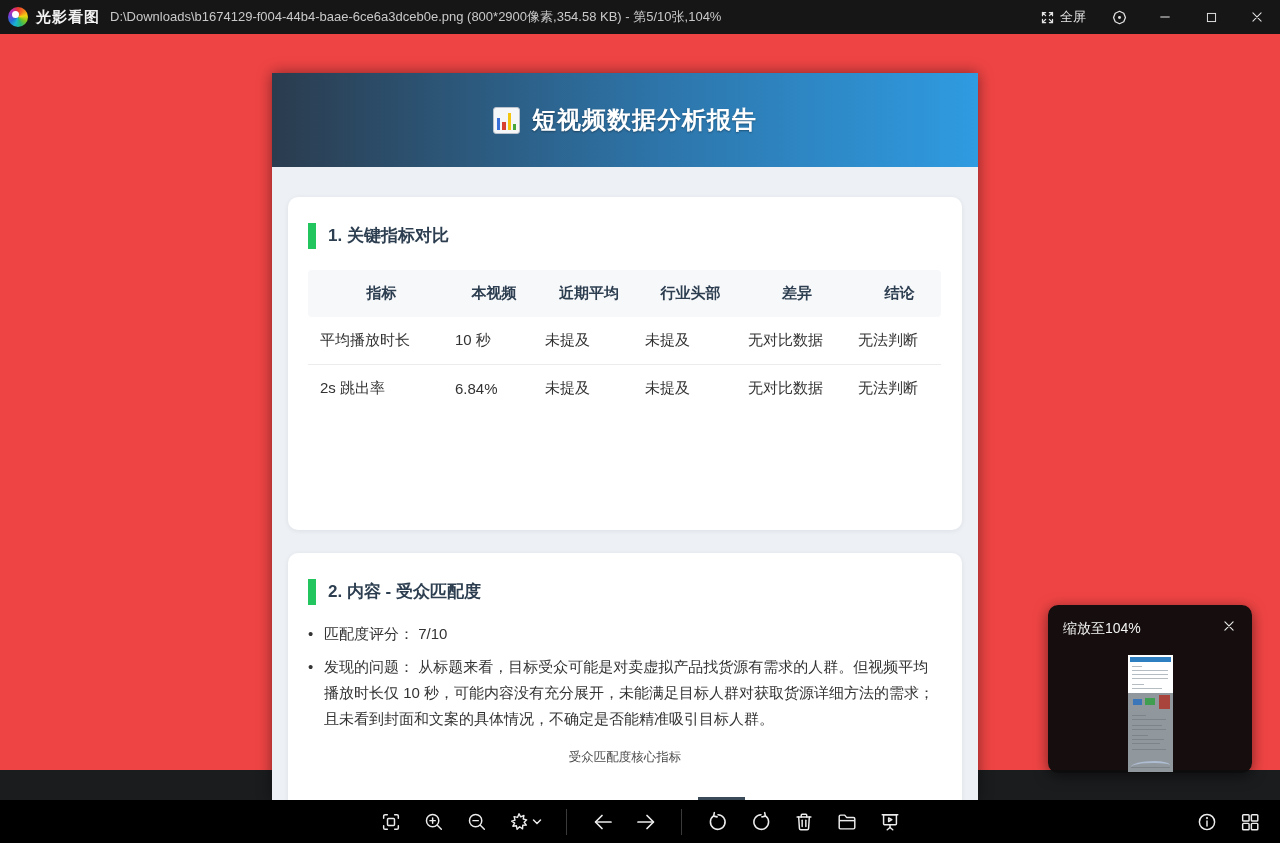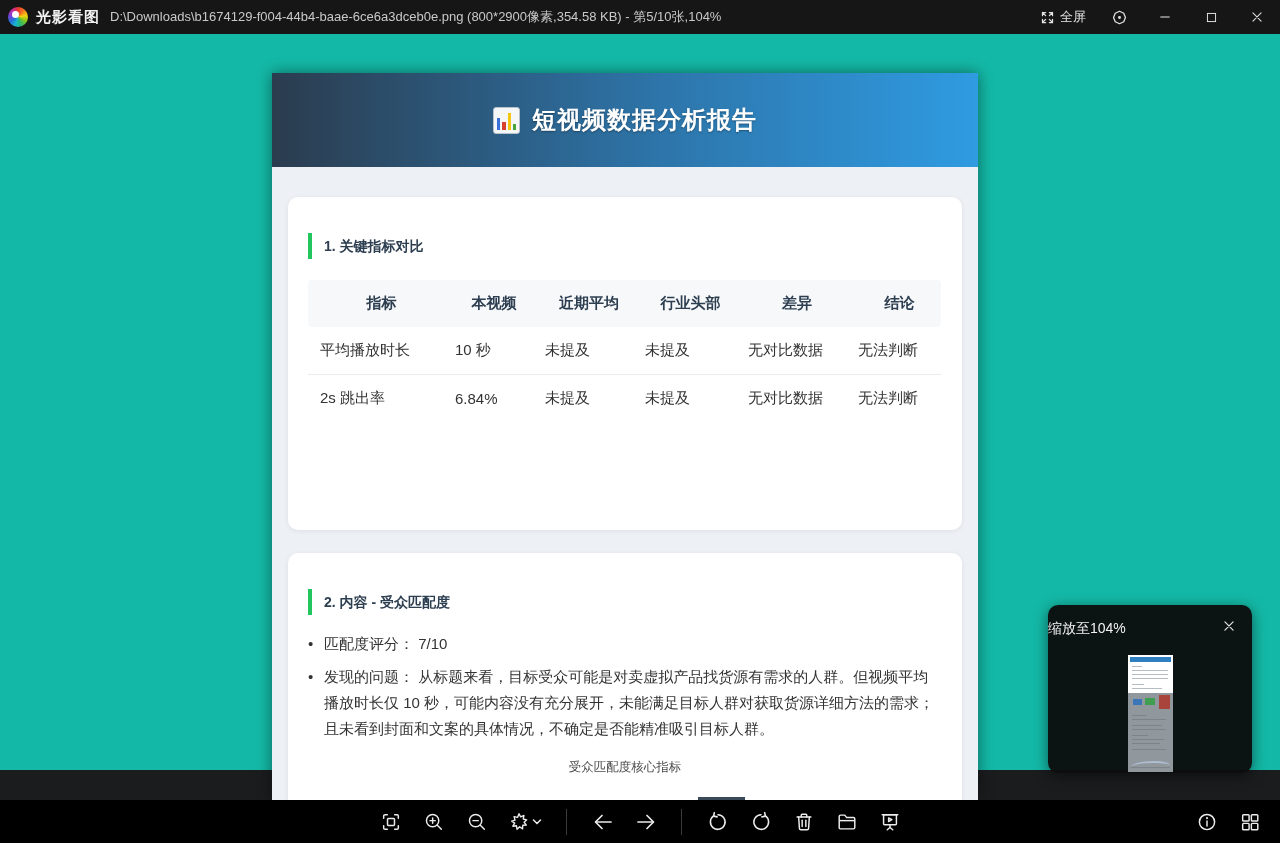--- a/index.html
+++ b/index.html
@@ -1,18 +1,18 @@
 <!DOCTYPE html>
 <html><head>
 <meta charset="utf-8">
 <style>
   * { box-sizing: border-box; margin: 0; padding: 0; }
   html,body { width:1280px; height:843px; overflow:hidden; background:#1b1c1e;
     font-family:"Liberation Sans", sans-serif; }
-  .app { position:absolute; inset:0; width:1280px; height:770px; background:#14b8a6; }
+  .app { position:absolute; inset:0; width:1280px; height:770px; background:#ef4444; }
 
   
   .titlebar { position:absolute; top:0; left:0; width:1280px; height:34px;
     background:#161616; display:flex; align-items:center; padding-left:8px; }
   .logo { width:20px; height:20px; border-radius:50%; position:relative; flex:0 0 auto;
     background:conic-gradient(#e8382e,#f2761f,#f4d411,#7ec61f,#2bb673,#19b5d1,#2470d8,#7b3fd6,#c82ca8,#e8382e); }
   .logo::after { content:""; position:absolute; left:4px; top:4px; width:7px; height:7px;
     border-radius:50%; background:#fff; }
   .app-name { color:#f2f2f2; font-weight:bold; font-size:15px; margin:0 10px 0 8px; letter-spacing:1px; }
   .file-info { color:#c9c9c9; font-size:13px; white-space:nowrap; }
@@ -36,22 +36,22 @@
   .bar-b { height:12px; background:#3a6fd8; }
   .bar-r { height:8px;  background:#d8402f; }
   .bar-y { height:17px; background:#f4c50e; }
   .bar-g { height:6px;  background:#49a63a; }
 
   .card { position:absolute; left:16px; width:674px; background:#fff; border-radius:10px;
     box-shadow:0 1px 5px rgba(40,60,90,.08); }
   .card1 { top:124px; height:333px; }
   .card2 { top:480px; height:260px; }
 
-  .sec-heading { font-size:14px; font-weight:bold; color:#2c3e50;
-    border-left:4px solid #22c55e; padding-left:12px; margin:36px 20px 0 20px; line-height:26px; }
+  .sec-heading { font-size:17px; font-weight:bold; color:#2c3e50;
+    border-left:8px solid #22c55e; padding-left:12px; margin:26px 20px 0 20px; line-height:26px; }
 
   table.metrics { border-collapse:collapse; table-layout:fixed; width:633px; margin:21px 20px 0 20px;
     font-size:15px; }
   table.metrics col.c1{width:135px} table.metrics col.c2{width:90px}
   table.metrics col.c3{width:100px} table.metrics col.c4{width:103px}
   table.metrics col.c5{width:110px} table.metrics col.c6{width:95px}
   table.metrics th { background:#f7f8fa; color:#2c3e50; font-weight:bold; text-align:center;
     padding:14px 0 14px 12px; }
   table.metrics td { color:#333; padding:14px 0 14px 12px; border-top:1px solid #ececec; }
   table.metrics tr.hdr th:first-child{ border-radius:4px 0 0 4px; }
@@ -72,21 +72,21 @@
     color:#ececec; border-radius:4px; cursor:default; }
   .tool-btn svg { display:block; }
   .magic-wrap { display:flex; align-items:center; gap:2px; }
   .divider { width:1px; height:26px; background:#3a3a3a; margin:0 9px; }
   .toolbar-right { position:absolute; right:14px; top:800px; height:43px; display:flex;
     align-items:center; gap:10px; }
 
   
   .toast { position:absolute; left:1048px; top:605px; width:204px; height:168px;
     background:rgba(12,12,13,.96); border-radius:10px; box-shadow:0 3px 14px rgba(0,0,0,.5); }
-  .toast-msg { position:absolute; left:0; top:15px; color:#f2f2f2; font-size:14px; }
+  .toast-msg { position:absolute; left:15px; top:15px; color:#f2f2f2; font-size:14px; }
   .toast-close { position:absolute; right:13px; top:13px; width:20px; height:20px;
     display:flex; align-items:center; justify-content:center; color:#e8e8e8; cursor:default; }
   .thumb { position:absolute; left:80px; top:50px; width:45px; height:117px; background:#90979d; overflow:hidden; }
   .thumb .viewport { position:absolute; left:0; top:0; width:45px; height:38px; background:#fff; }
   .thumb .t-head { position:absolute; left:2px; top:2px; width:41px; height:5px; background:#2d7fc1; }
   .thumb .t-line { position:absolute; left:4px; height:1px; background:#b5bcc2; }
   .thumb .blk { position:absolute; }
   .t-blue { left:5px; top:44px; width:9px; height:6px; background:#3b76b8; }
   .t-green{ left:17px; top:43px; width:10px; height:7px; background:#3f9e4f; }
   .t-red  { left:31px; top:40px; width:11px; height:14px; background:#a8443c; }

